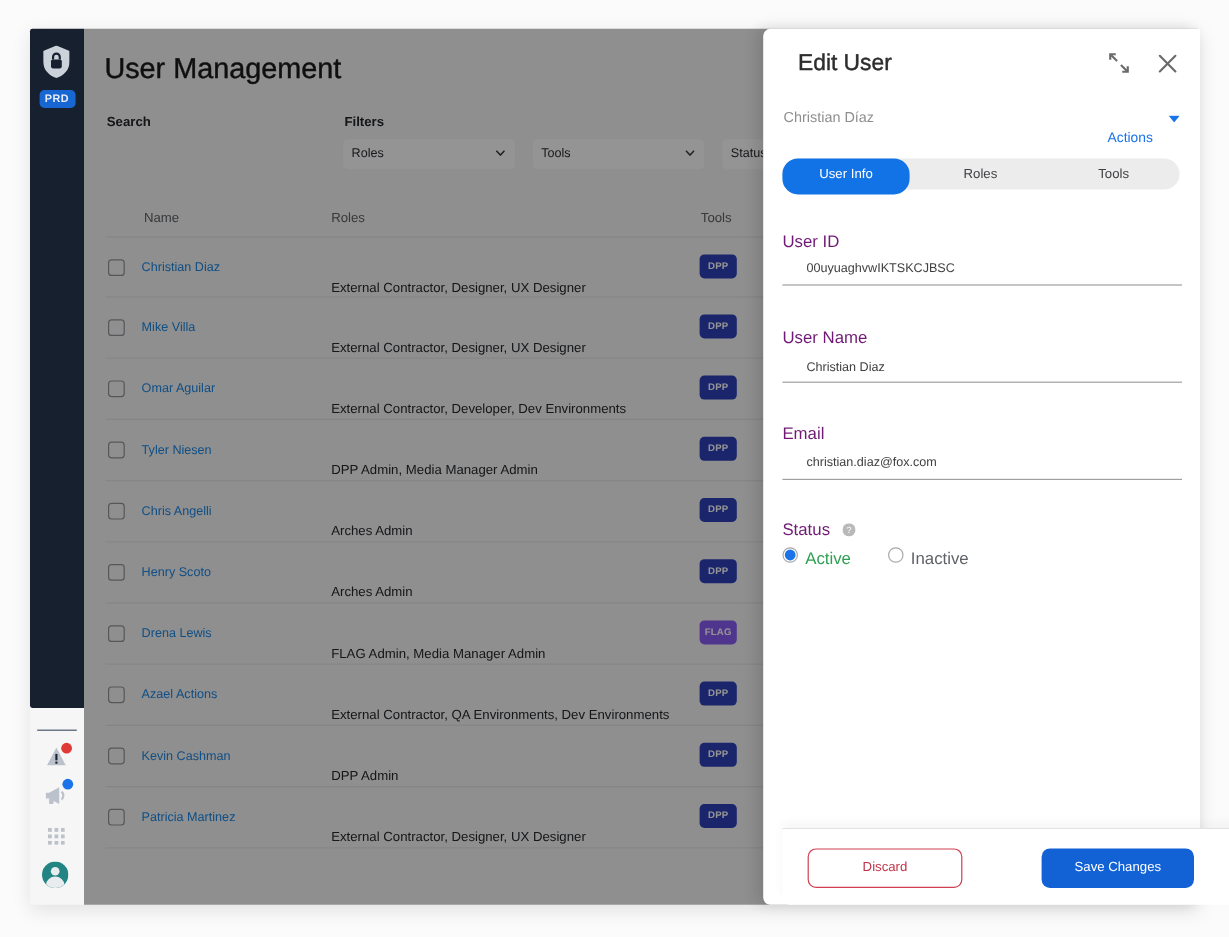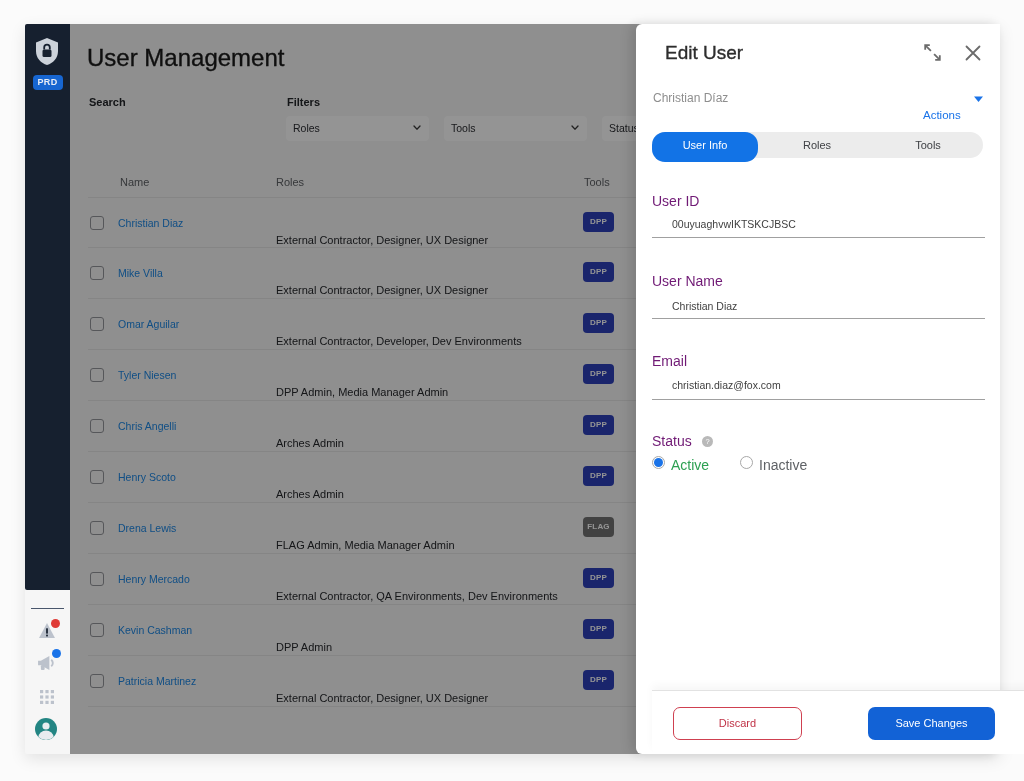--- a/index.html
+++ b/index.html
@@ -19,21 +19,21 @@
 .select span { position:absolute; left:7px; top:6px; font-size:10.5px; color:#2c2e33; }
 .select svg { position:absolute; right:8px; top:9px; }
 
 .th { position:absolute; top:152px; font-size:11px; color:#5f6266; }
 .row { position:absolute; left:18px; right:0; height:51px; border-bottom:1px solid #e6e6e6; }
 .row.first { border-top:1px solid #e6e6e6; }
 .cb { position:absolute; left:2px; top:18px; width:14px; height:14px; border:1.5px solid #94979c; border-radius:3px; }
 .nm { position:absolute; left:30px; top:19px; font-size:10.5px; color:#1e88e5; }
 .rl { position:absolute; left:188px; top:36px; font-size:11px; color:#26282c; }
 .badge { position:absolute; left:495px; top:14px; width:31px; height:19.5px; border-radius:4px; background:#2e40ba; color:#fff; font-size:8px; font-weight:700; text-align:center; line-height:19.5px; letter-spacing:0.2px; }
-.badge.flag { background:#737373; }
+.badge.flag { background:#8b5cf6; }
 
 
 .prd { position:absolute; left:7.5px; top:51px; width:30px; height:15px; background:#1766d1; border-radius:4px; color:#e8edf5; font-size:9px; font-weight:700; text-align:center; line-height:15px; letter-spacing:0.4px; }
 .sdiv { position:absolute; left:6px; top:584px; width:33px; height:1px; background:#49566c; }
 .dot { position:absolute; width:9px; height:9px; border-radius:50%; }
 
 
 .d-title { position:absolute; left:17px; top:18px; font-size:19px; font-weight:500; color:#2d2d2d;margin-left:12px; -webkit-text-stroke:0.35px #2d2d2d; }
 .d-user { position:absolute; left:17px; top:67px; font-size:12px; color:#8e8e8e; }
 .d-actions { position:absolute; left:287px; top:85px; font-size:11.5px; color:#1a73e8; }
@@ -113,21 +113,21 @@
           <div class="badge">DPP</div>
         </div>
 <div class="row" style="top:479px;">
           <div class="cb"></div>
           <div class="nm">Drena Lewis</div>
           <div class="rl">FLAG Admin, Media Manager Admin</div>
           <div class="badge flag">FLAG</div>
         </div>
 <div class="row" style="top:530px;">
           <div class="cb"></div>
-          <div class="nm">Henry Mercado</div>
+          <div class="nm">Azael Actions</div>
           <div class="rl">External Contractor, QA Environments, Dev Environments</div>
           <div class="badge">DPP</div>
         </div>
 <div class="row" style="top:581px;">
           <div class="cb"></div>
           <div class="nm">Kevin Cashman</div>
           <div class="rl">DPP Admin</div>
           <div class="badge">DPP</div>
         </div>
 <div class="row" style="top:632px;">

